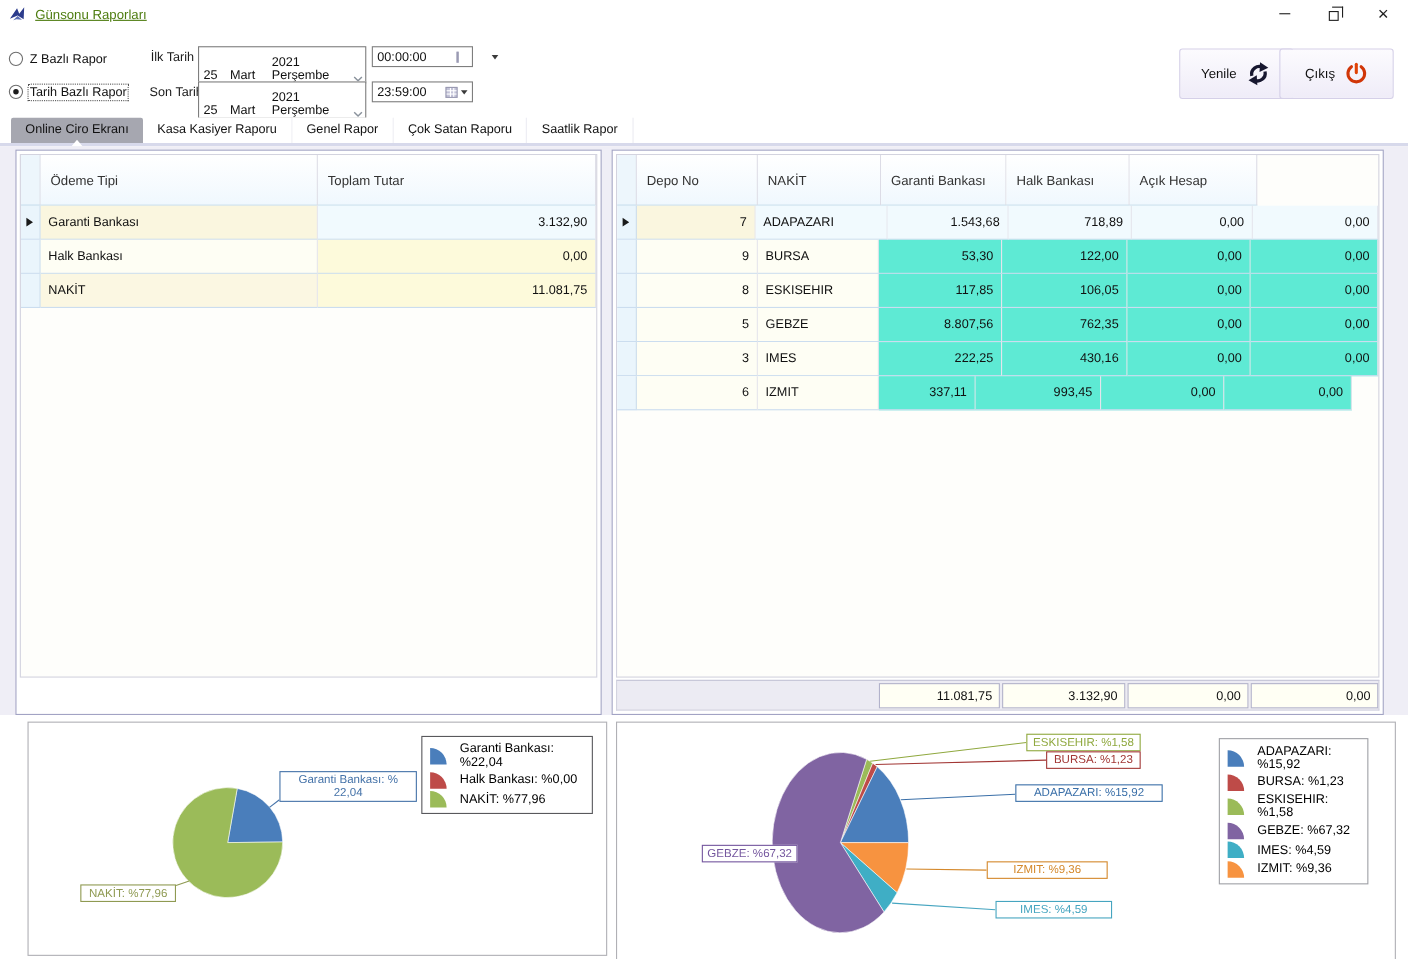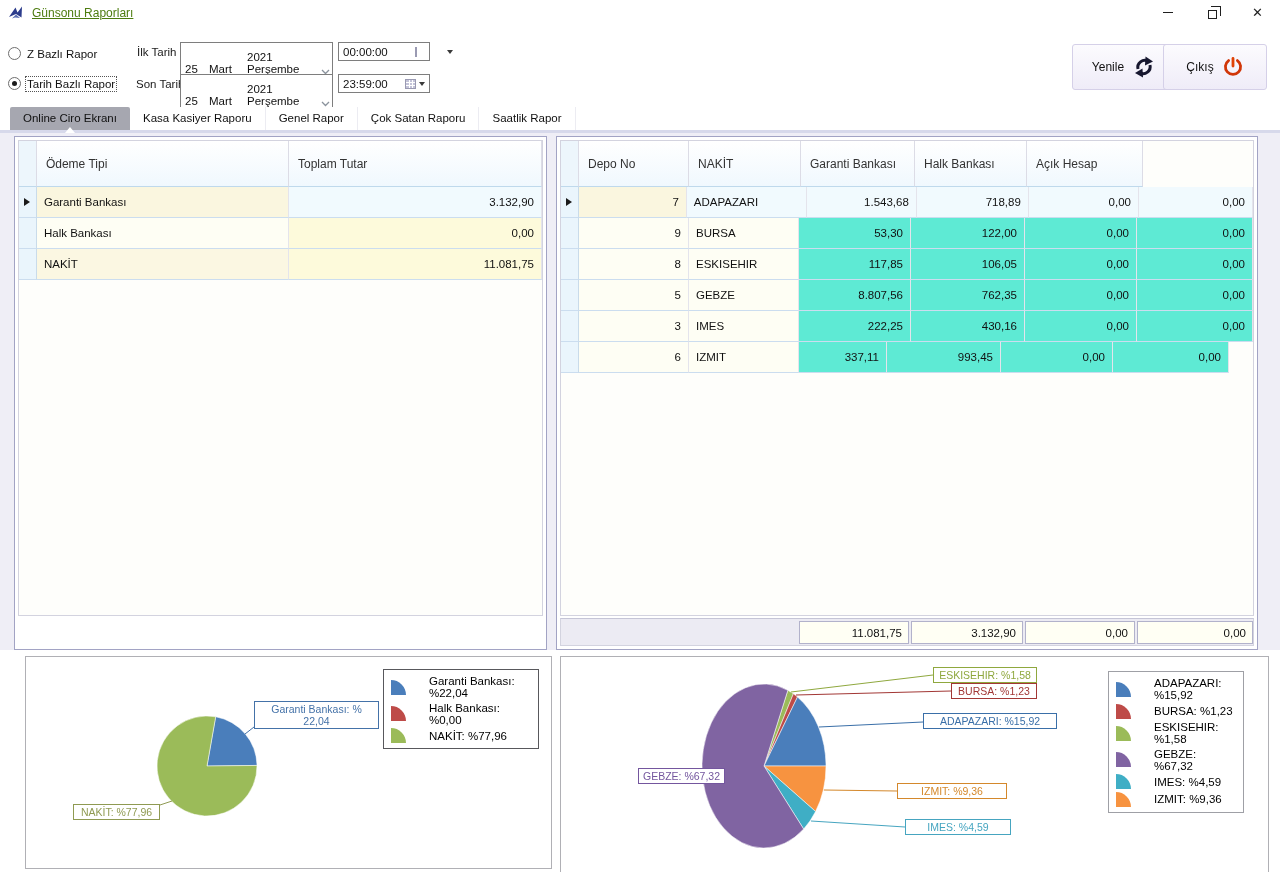--- a/index.html
+++ b/index.html
@@ -86,21 +86,21 @@
     border:1px solid #d3d3df; border-top:1px solid #c5c5d6; }
   .total-box { position:absolute; top:2px; height:23px; background:#fffff4; border:1px solid #b2b2cb;
     font-size:11.5px; display:flex; align-items:center; justify-content:flex-end; padding-right:6px; }
 
   
   .chart-panel { position:absolute; background:#fff; border:1px solid #b0b0b5; }
   .chart-panel svg { position:absolute; left:0; top:0; }
   .legend { position:absolute; background:#fff; border:1px solid #9fa0a6; padding:5px 7px;
     display:flex; flex-direction:column; gap:2.5px; }
   .legend.dark { border-color:#58585c; }
-  .legend-item { display:flex; align-items:center; gap:23px; font-size:11.5px; color:#000; }
+  .legend-item { display:flex; align-items:center; gap:12px; font-size:11.5px; color:#000; }
   .swatch { width:15px; height:15px; border-radius:0 100% 0 0; flex:none; }
   .callout { position:absolute; background:#fff; border:1px solid; font-size:10.5px; padding:1px 4px;
     white-space:pre-line; text-align:center; line-height:1.15; }
 </style>
 </head>
 <body>
 
 <div class="titlebar">
   <svg class="app-icon" viewBox="0 0 17 16">
     <path d="M1 12 L7.5 2.5 L9.5 7.5 L14 1.5 L13.5 12.5 L8 9 Z" fill="#2c3c8c"></path>

